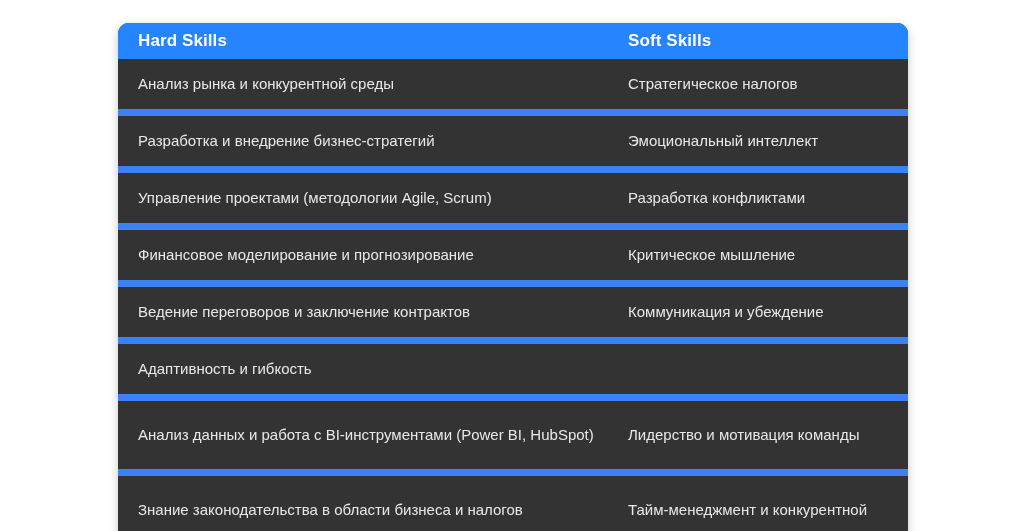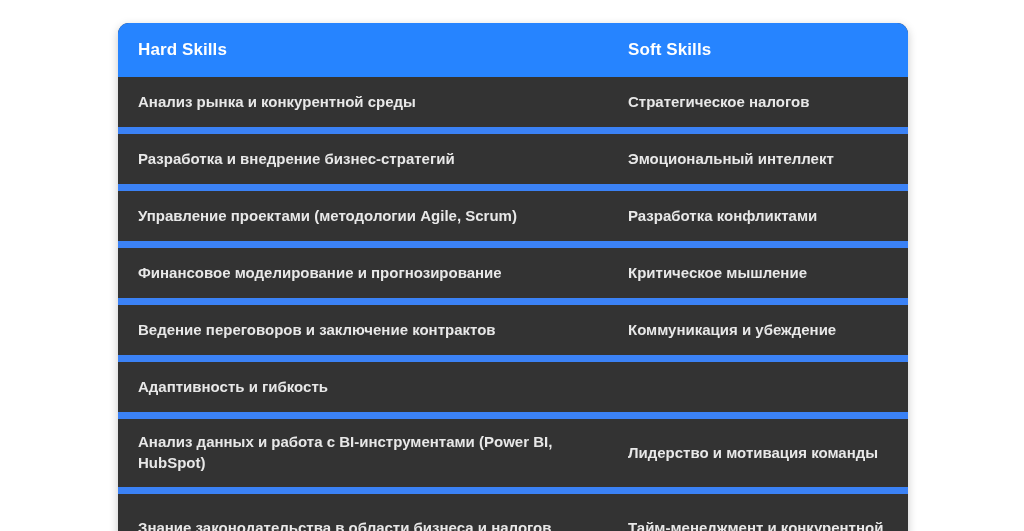--- a/index.html
+++ b/index.html
@@ -23,21 +23,21 @@
     border-radius: 11px;
     overflow: hidden;
     background: #333333;
     box-shadow: 0 3px 10px rgba(0,0,0,0.22);
   }
 
   
   .table-header {
     display: flex;
     background: #2684ff;
-    height: 54px;
+    height: 36px;
     align-items: center;
   }
   .header-cell {
     color: #ffffff;
     font-size: 17px;
     font-weight: bold;
     letter-spacing: 0.1px;
     box-sizing: border-box;
   }
   .col-left {
@@ -63,21 +63,21 @@
     border-top: none;
   }
   .table-row.tall {
     min-height: 68px;
   }
 
   .body-cell {
     color: #e8e8e8;
     font-size: 15px;
     line-height: 1.38;
-    font-weight: bold;
+    font-weight: normal;
     box-sizing: border-box;
     padding-top: 9px;
     padding-bottom: 9px;
   }
 </style>
 </head>
 <body>
 
 <div id="skills-card">
 

